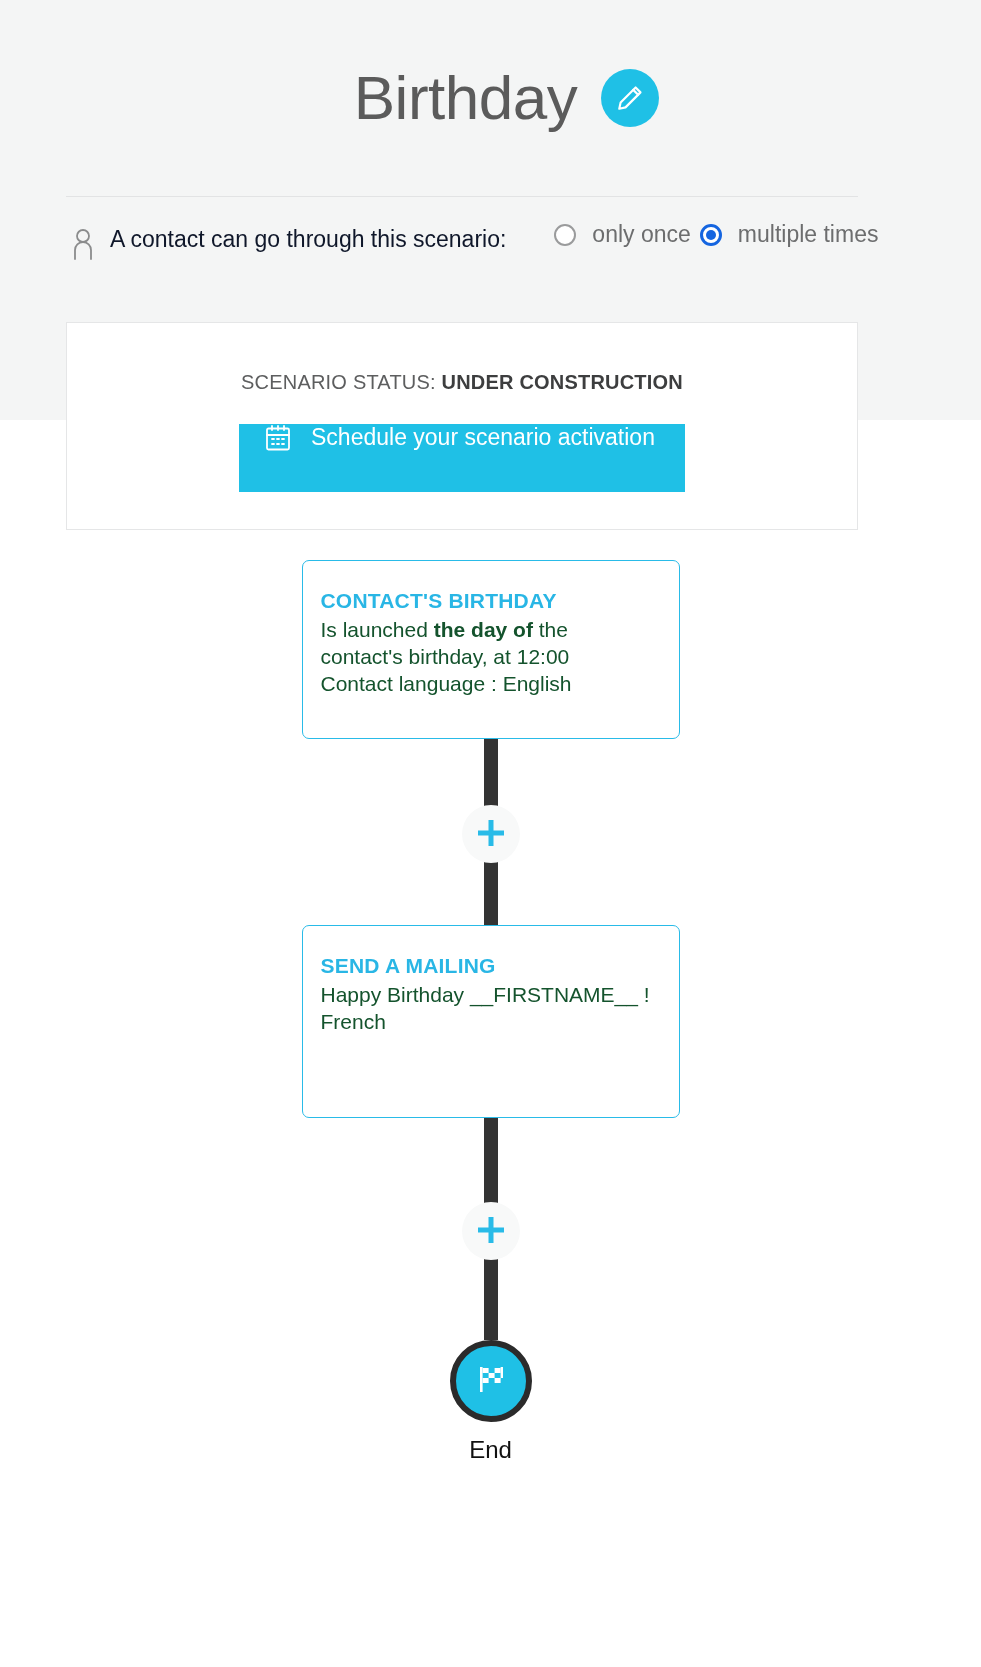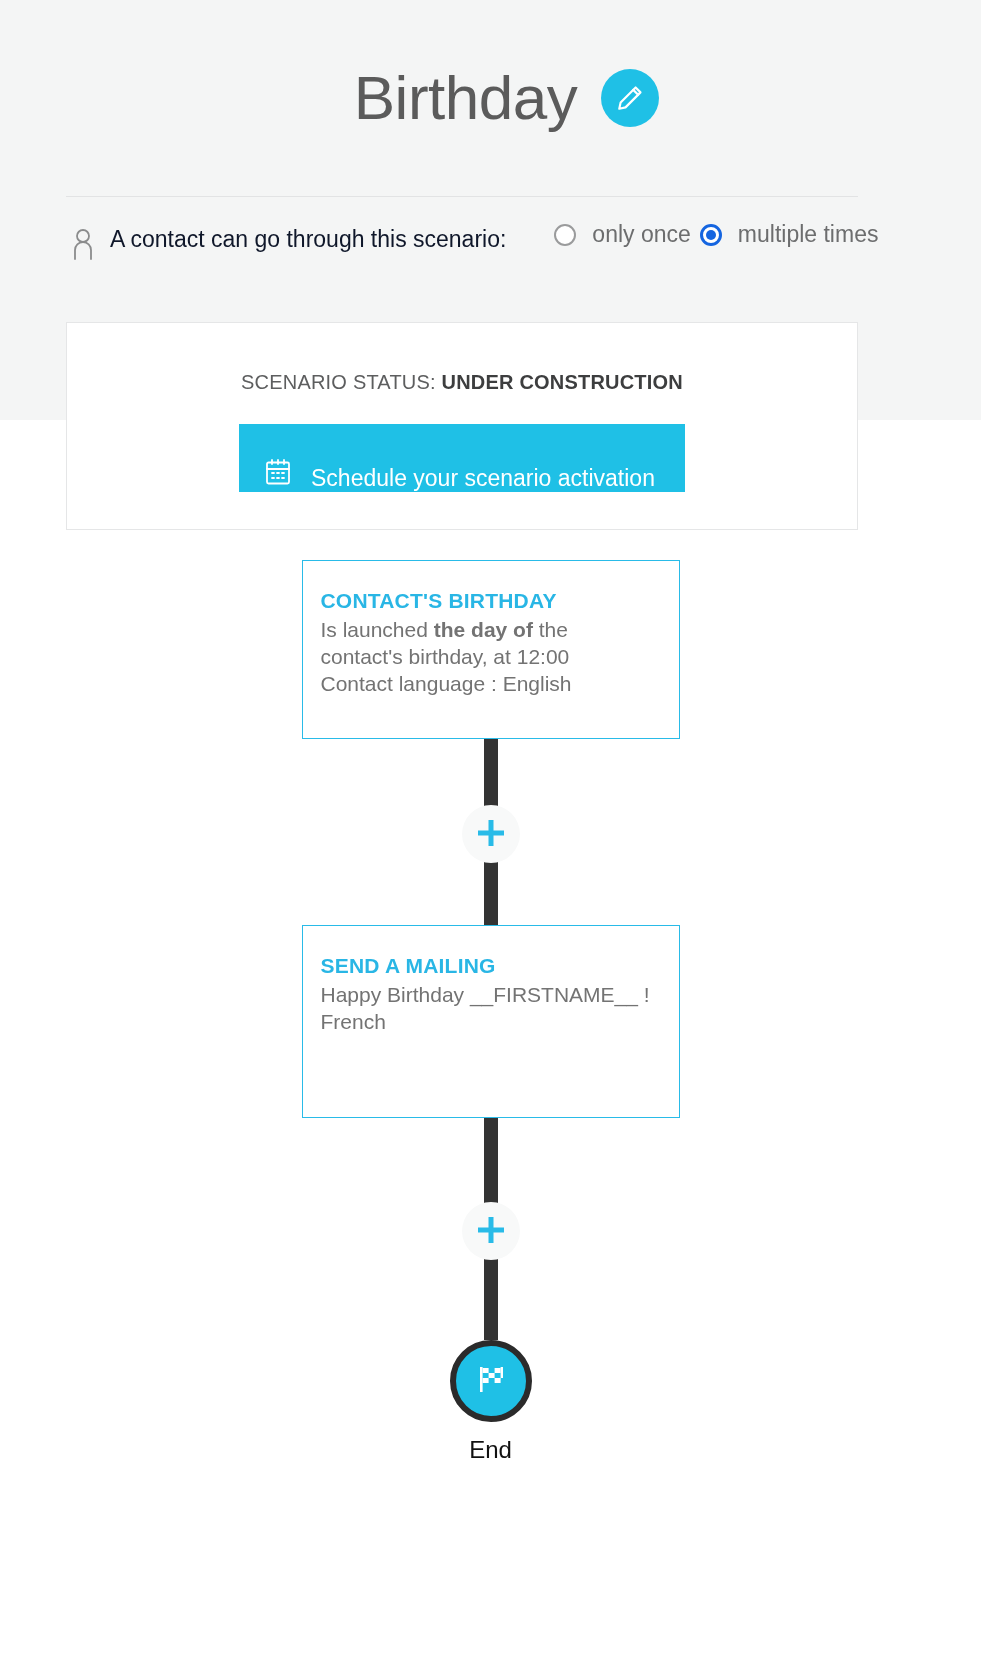--- a/index.html
+++ b/index.html
@@ -158,21 +158,21 @@
   .schedule-btn {
     margin-top: 30px;
     height: 68px;
     padding: 0 30px 0 26px;
     background: #1fc0e6;
     border: none;
     color: #ffffff;
     font-size: 23px;
     font-family: "Liberation Sans", sans-serif;
     display: flex;
-    align-items: flex-end;
+    align-items: flex-start;
     gap: 20px;
     cursor: pointer;
   }
 
   
   .flow {
     position: absolute;
     left: 0; top: 560px;
     width: 981px;
   }
@@ -182,37 +182,37 @@
     display: flex;
     flex-direction: column;
     align-items: center;
   }
 
   .node-card {
     position: relative;
     width: 378px;
     background: #ffffff;
     border: 1px solid #29bbe8;
-    border-radius: 0;
+    border-radius: 7px;
     padding: 28px 0 24px 18px;
     z-index: 2;
   }
   .node-card.card-trigger { min-height: 179px; }
   .node-card.card-mailing { min-height: 193px; }
 
   .card-title {
     font-size: 21px;
     font-weight: bold;
     color: #29b6e5;
     letter-spacing: 0.2px;
     margin-bottom: 4px;
   }
   .card-line {
     font-size: 21px;
-    color: #737373;
+    color: #14532d;
     line-height: 1.28;
   }
   .card-line b { font-weight: bold; }
 
   .connector {
     position: relative;
     width: 14px;
     background: #333333;
     z-index: 1;
   }

